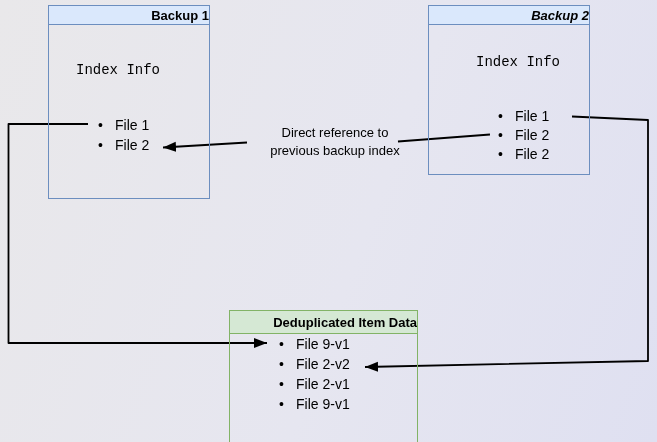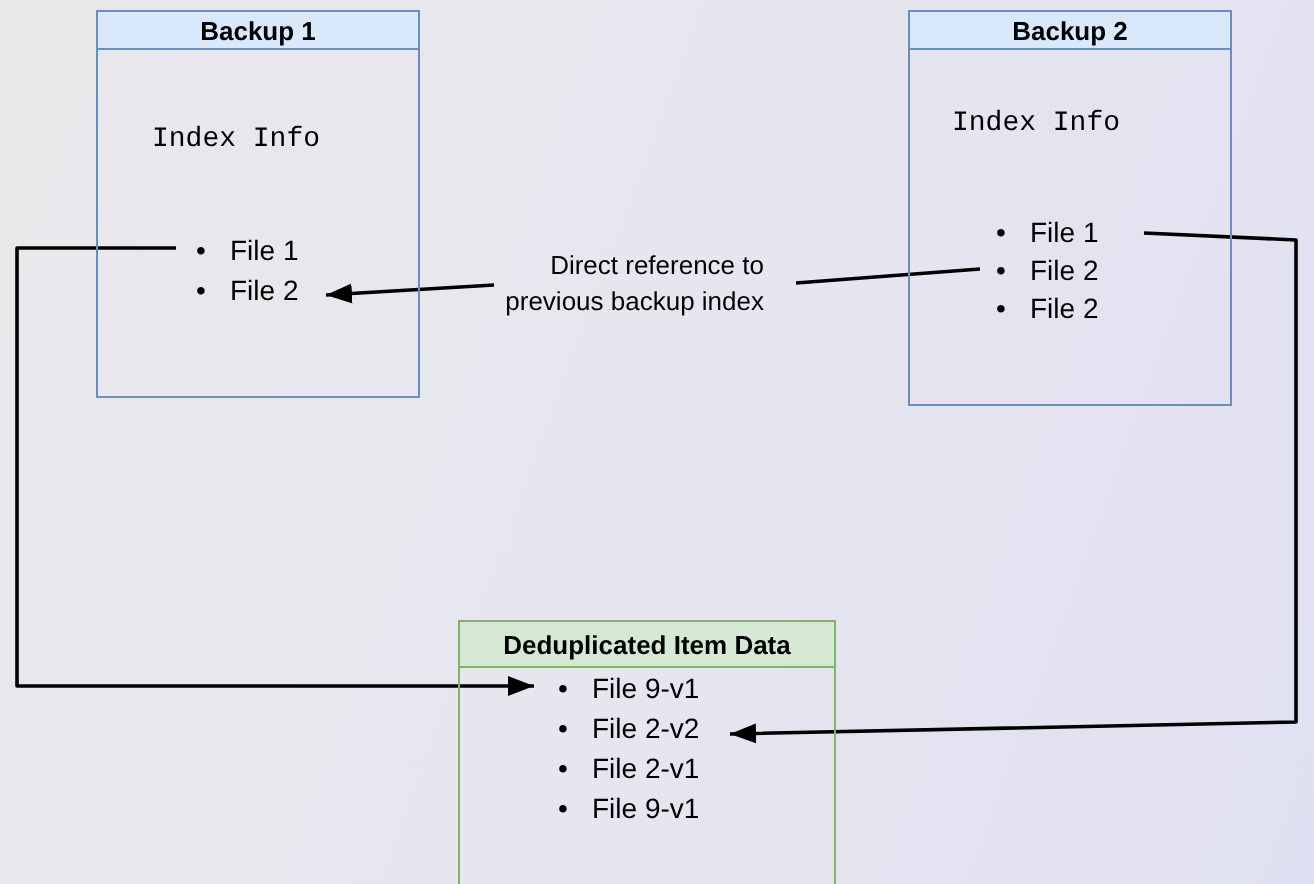--- a/index.html
+++ b/index.html
@@ -33,37 +33,37 @@
     background: transparent;
     border-style: solid;
     border-width: 1px;
   }
   .box.blue  { border-color: var(--box-blue-border); }
   .box.green { border-color: var(--box-green-border); margin-top: 31px; }
   .box-header {
     box-sizing: border-box;
     display: flex;
     align-items: center;
-    justify-content: center;
+    justify-content: flex-end;
     font-weight: bold;
     font-size: 13px;
     border-bottom: 1px solid;
   }
   .blue .box-header {
     height: 19px;
     background: var(--box-blue-fill);
     border-color: var(--box-blue-border);
   }
   .green .box-header {
     height: 23px;
     background: var(--box-green-fill);
     border-color: var(--box-green-border);
   }
   #backup1 { left: 48px;  top: 5px;   width: 162px; height: 194px; }
-  #backup2 { left: 454px; top: 5px;   width: 162px; height: 198px; }
+  #backup2 { left: 428px; top: 5px;   width: 162px; height: 170px; font-style: italic; }
   #dedup   { left: 229px; top: 279px; width: 189px; height: 160px; }
 
   .index-label {
     position: absolute;
     font-size: 14px;
     white-space: nowrap;
     font-family: Liberation Mono, monospace;
   }
   #b1-index { left: 76px;  top: 62px; }
   #b2-index { left: 476px; top: 54px; }
@@ -81,24 +81,24 @@
   }
   #b2-list .list-row { height: 19px; }
   .bullet {
     width: 17px;
     flex: 0 0 17px;
     text-align: left;
   }
 
   .edge-label {
     position: absolute;
-    left: 232px;
+    left: 260px;
     top: 124px;
     width: 150px;
-    text-align: right;
+    text-align: center;
     font-size: 13px;
     line-height: 18px;
   }
 </style>
 </head>
 <body>
 
 <div class="canvas">
 
   <svg class="connectors" width="657" height="442" viewBox="0 0 657 442" xmlns="http://www.w3.org/2000/svg">

